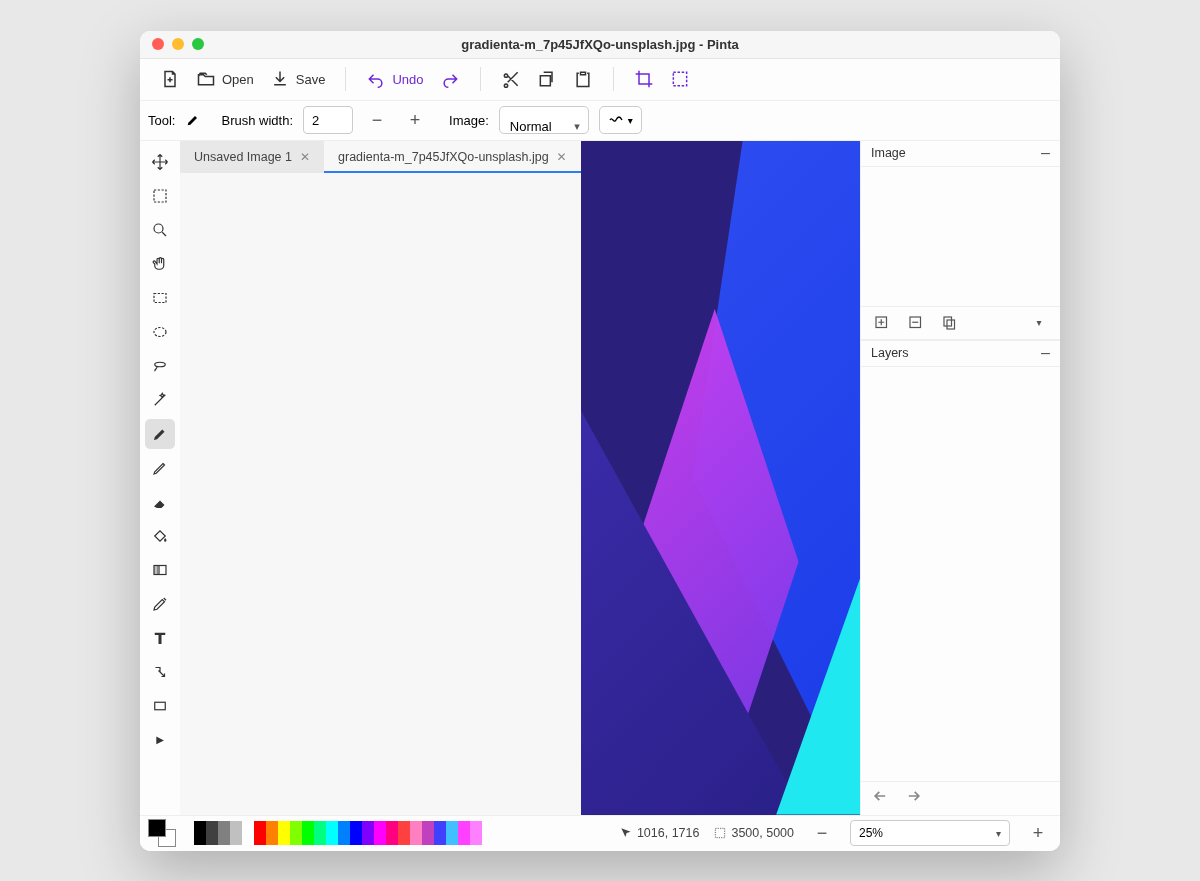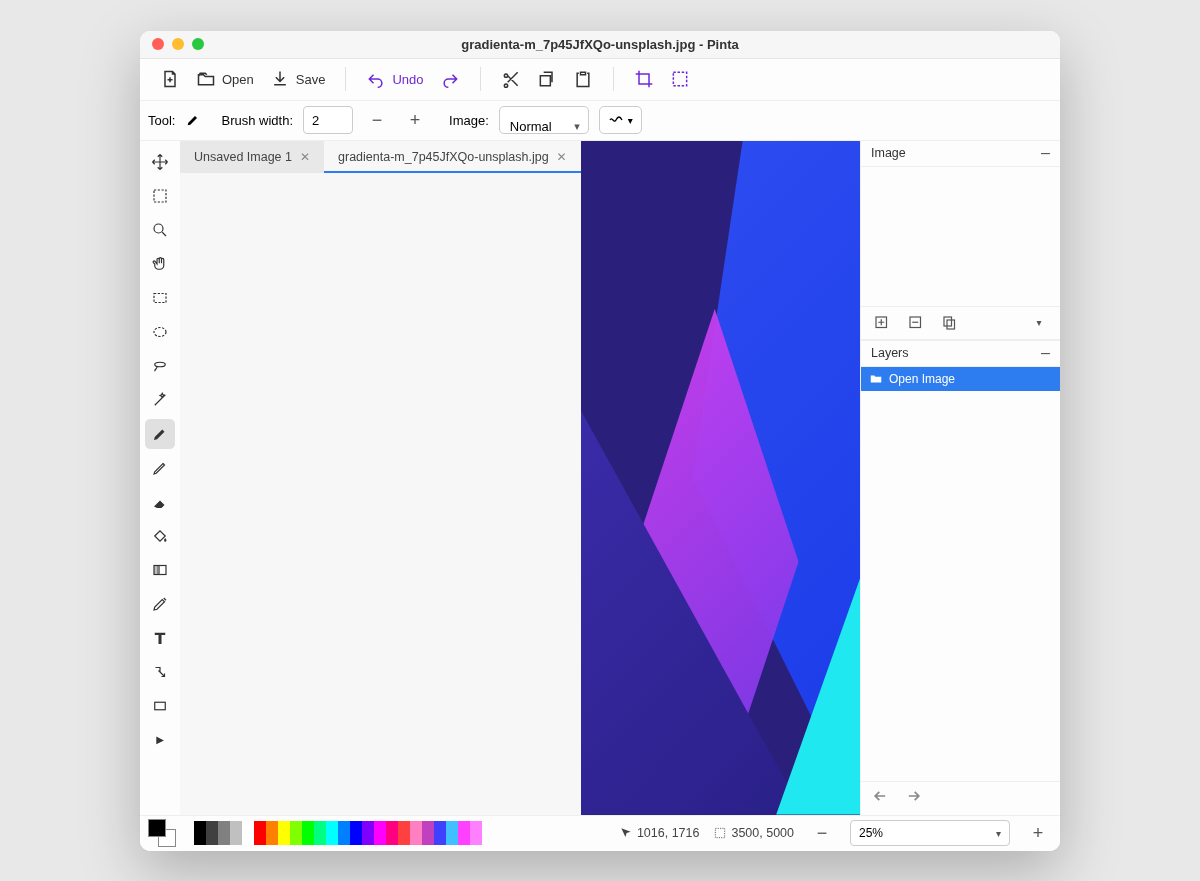--- a/index.html
+++ b/index.html
@@ -314,26 +314,20 @@
           <div class="pt-btn">
               <span style="font-size:10px;">▾</span>
             </div>
         </div>
       </div>
       <div class="history-panel">
         <div class="panel-header">
           <span>Layers</span>
           <span class="min-dash">–</span>
         </div>
-        <div class="history-item">
-          <svg viewBox="0 0 24 24" style="width:14px;height:14px;">
-              <path fill="currentColor" d="M3 6h6l2 2h10v10H3z"></path>
-            </svg>
-          <span>Open Image</span>
-        </div>
         <div style="flex:1"></div>
         <div class="history-nav">
           <div style="cursor:pointer;color:#888;"><svg viewBox="0 0 24 24" style="width:20px;height:20px;">
                 <path fill="none" stroke="currentColor" stroke-width="2" d="M10 7l-5 5 5 5 M5 12h12"></path>
               </svg></div>
           <div style="cursor:pointer;color:#888;"><svg viewBox="0 0 24 24" style="width:20px;height:20px;">
                 <path fill="none" stroke="currentColor" stroke-width="2" d="M14 7l5 5-5 5 M19 12H7"></path>
               </svg></div>
         </div>
       </div>

